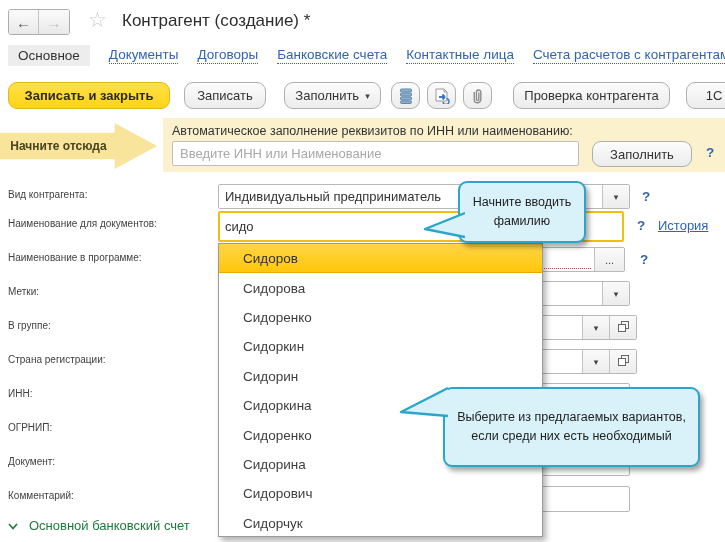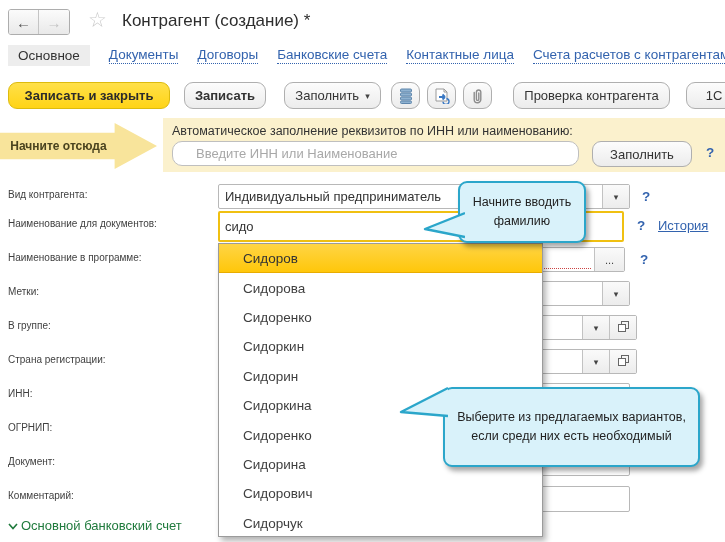--- a/index.html
+++ b/index.html
@@ -24,21 +24,21 @@
   .btn.primary { background:linear-gradient(#FFE04A,#FFD416); border-color:#DDBB0E; font-weight:bold; color:#2B2B2B; }
   .caret { font-size:9px; color:#444; margin-left:6px; }
 
   
   .panel { position:absolute; left:163px; top:118px; width:562px; height:54px; background:#FBF1CD; }
   .hintarrow { position:absolute; left:0; top:123px; width:157px; height:46px; background:#F8E49B;
     clip-path:polygon(0 21%,73% 21%,73% 0,100% 50%,73% 100%,73% 79%,0 79%);
     display:flex; align-items:center; justify-content:center; padding-right:40px;
     font-size:12px; font-weight:bold; color:#4A431F; }
   .panel-label { position:absolute; left:172px; top:124px; font-size:12.5px; color:#333; }
-  .panel-input { position:absolute; left:172px; top:141px; width:407px; height:25px; border:1px solid #BFBFBF; border-radius:10px; padding:0 23px; font-size:13px; color:#333; font-family:inherit; }
+  .panel-input { position:absolute; left:172px; top:141px; width:407px; height:25px; border:1px solid #BFBFBF; border-radius:2px; padding:0 7px; font-size:13px; color:#333; font-family:inherit; }
   .panel-input::placeholder { color:#A8A8A8; }
   .panel-btn { left:592px; top:141px; width:100px; height:26px; }
   .help { position:absolute; color:#3363AE; font-weight:bold; font-size:13.5px; cursor:pointer; }
 
   
   .flabel { position:absolute; left:8px; font-size:10px; color:#3F3F3F; white-space:nowrap; }
   .field { position:absolute; left:218px; background:#fff; border:1px solid #B8B8B8; border-radius:2px; display:flex; align-items:stretch; z-index:1; }
   .field .val { flex:1; padding:3px 6px; font-size:13px; color:#333; white-space:nowrap; overflow:hidden; display:flex; align-items:center; }
   .field .fbtn { width:27px; border-left:1px solid #C2C2C2; background:linear-gradient(#FAFAFA,#ECECEC); display:flex; align-items:center; justify-content:center; font-size:9px; color:#444; cursor:pointer; }
   .field.focused { border:2px solid #F0C011; }
@@ -49,21 +49,21 @@
   
   .dropdown { position:absolute; left:218px; top:243px; width:325px; height:294px; background:#fff; border:1px solid #9B9B9B; box-shadow:3px 4px 6px rgba(0,0,0,.3); z-index:5; }
   .dd-item { height:29.4px; display:flex; align-items:center; padding-left:24px; font-size:13.5px; color:#3F3F3F; cursor:pointer; }
   .dd-item.selected { background:linear-gradient(#FFD545,#FFC70A); border-bottom:1px solid #E8AC00; color:#333; }
 
   
   .callout { position:absolute; background:#D9F2FA; border:2px solid #2BA6CA; border-radius:9px; box-shadow:3px 4px 5px rgba(0,0,0,.35); z-index:10; display:flex; align-items:center; justify-content:center; text-align:center; font-size:12.5px; color:#222; line-height:1.55; padding:4px 10px; }
   .pointer { position:absolute; z-index:11; }
 
   
-  .greenlink { position:absolute; left:8px; top:518px; display:flex; align-items:center; gap:3px; color:#1F7A3C; font-size:13px; cursor:pointer; }
+  .greenlink { position:absolute; left:8px; top:518px; display:flex; align-items:center; gap:11px; color:#1F7A3C; font-size:13px; cursor:pointer; }
 
   .iconbtn svg { display:block; }
 </style>
 </head>
 <body>
 
 <div id="app">
 
   <div class="navgroup">
     <div class="navbtn back">
@@ -79,21 +79,21 @@
   <div class="tabs">
     <span class="tab active">Основное</span>
     <span class="tab">Документы</span>
     <span class="tab">Договоры</span>
     <span class="tab">Банковские счета</span>
     <span class="tab">Контактные лица</span>
     <span class="tab">Счета расчетов с контрагентами</span>
   </div>
 
   <div class="btn primary" style="left:8px; top:82px; width:162px;">Записать и закрыть</div>
-  <div class="btn" style="left:184px; top:82px; width:82px;font-weight:bold;">Записать</div>
+  <div class="btn" style="left:184px; top:82px; width:82px;">Записать</div>
   <div class="btn" style="left:284px; top:82px; width:97px;">
     <span>Заполнить</span>
     <span class="caret">▾</span>
   </div>
   <div class="btn iconbtn" style="left:391px; top:82px; width:29px;">
     <span>
       <svg width="14" height="16" viewBox="0 0 14 16">
           <g fill="#8FB2D1" stroke="#5E86AC" stroke-width="1">
             <rect x="1.5" y="1" width="11" height="3" rx="1"></rect>
             <rect x="1.5" y="5" width="11" height="3" rx="1"></rect>

